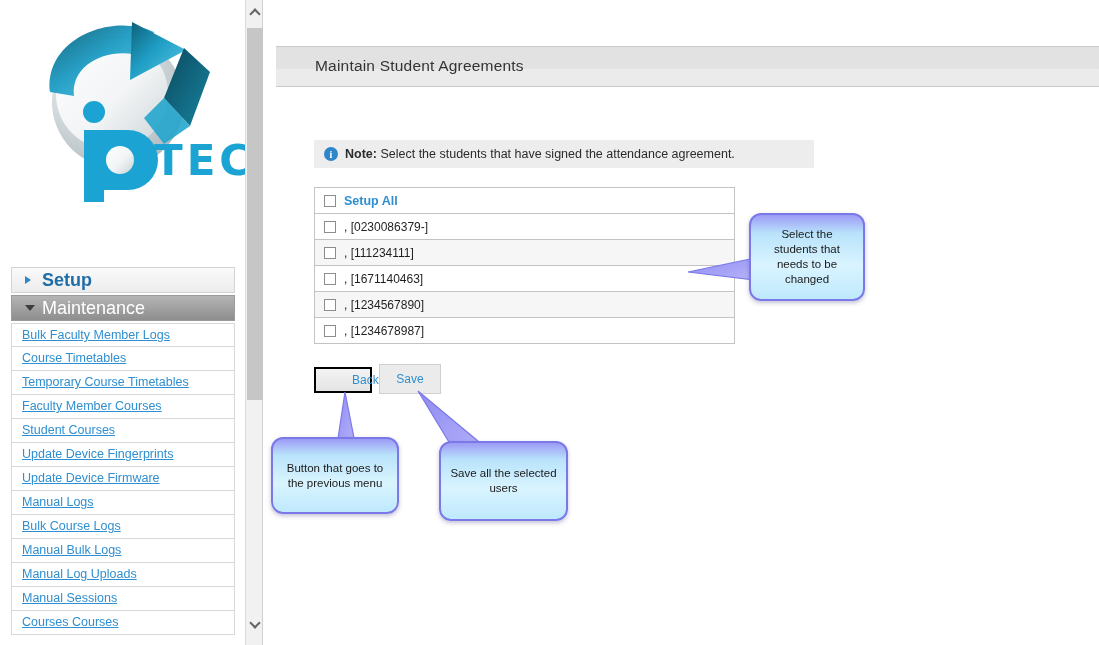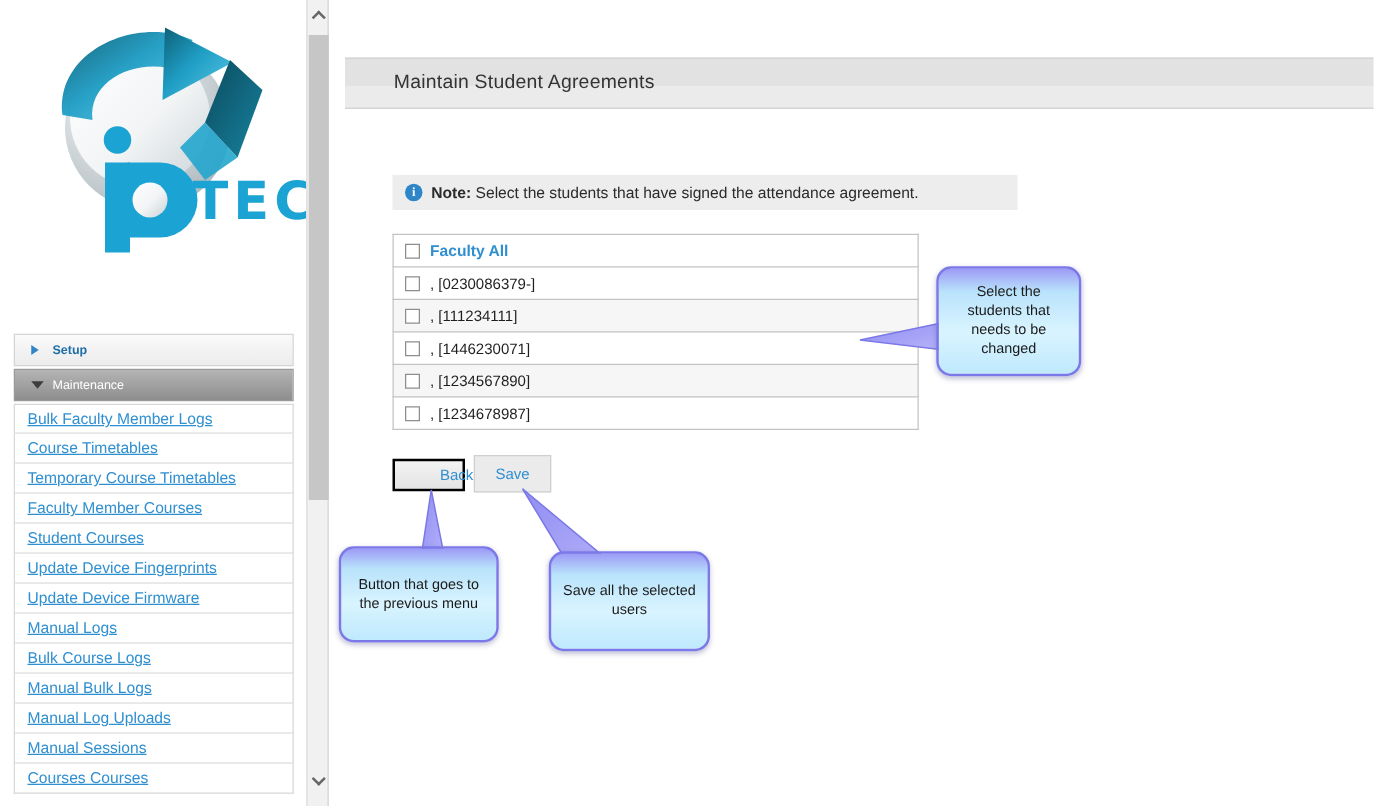--- a/index.html
+++ b/index.html
@@ -31,21 +31,21 @@
     letter-spacing: 4px;
     color: #1ba3d3;
   }
 
   
   #accordion { position: absolute; left: 11px; top: 267px; width: 224px; }
   .acc-header {
     height: 26px; line-height: 25px;
     border: 1px solid #d4d4d4;
     background: linear-gradient(to bottom,#fafafa 0%, #ececec 100%);
-    font-size: 10px; color: #1f6ea8; font-weight: 600;
+    font-size: 18px; color: #1f6ea8; font-weight: 600;
     padding-left: 30px; position: relative;
     cursor: pointer; margin-bottom: 2px;
   }
   .acc-header.active {
     background: linear-gradient(to bottom,#b4b4b4 0%, #8e8e8e 100%);
     color: #ffffff; border: 1px solid #9a9a9a; font-weight: 400;
   }
   .acc-arrow {
     position: absolute; left: 13px; top: 50%;
     width: 0; height: 0; transform: translateY(-50%);
@@ -319,36 +319,36 @@
       <div id="note-icon">i</div>
       <div id="note-text">
         <b>Note:</b><span> Select the students that have signed the attendance agreement.</span>
       </div>
     </div>
 
     <table id="student-table">
       <tbody>
         <tr>
           <td>
-            <span class="cb"></span><span class="select-all-label">Faculty All</span>
+            <span class="cb"></span><span class="select-all-label">Setup All</span>
           </td>
         </tr>
         <tr>
           <td>
             <span class="cb"></span><span>, [0230086379-]</span>
           </td>
         </tr>
         <tr class="alt">
           <td>
             <span class="cb"></span><span>, [111234111]</span>
           </td>
         </tr>
         <tr>
           <td>
-            <span class="cb"></span><span>, [1446230071]</span>
+            <span class="cb"></span><span>, [1671140463]</span>
           </td>
         </tr>
         <tr class="alt">
           <td>
             <span class="cb"></span><span>, [1234567890]</span>
           </td>
         </tr>
         <tr>
           <td>
             <span class="cb"></span><span>, [1234678987]</span>

